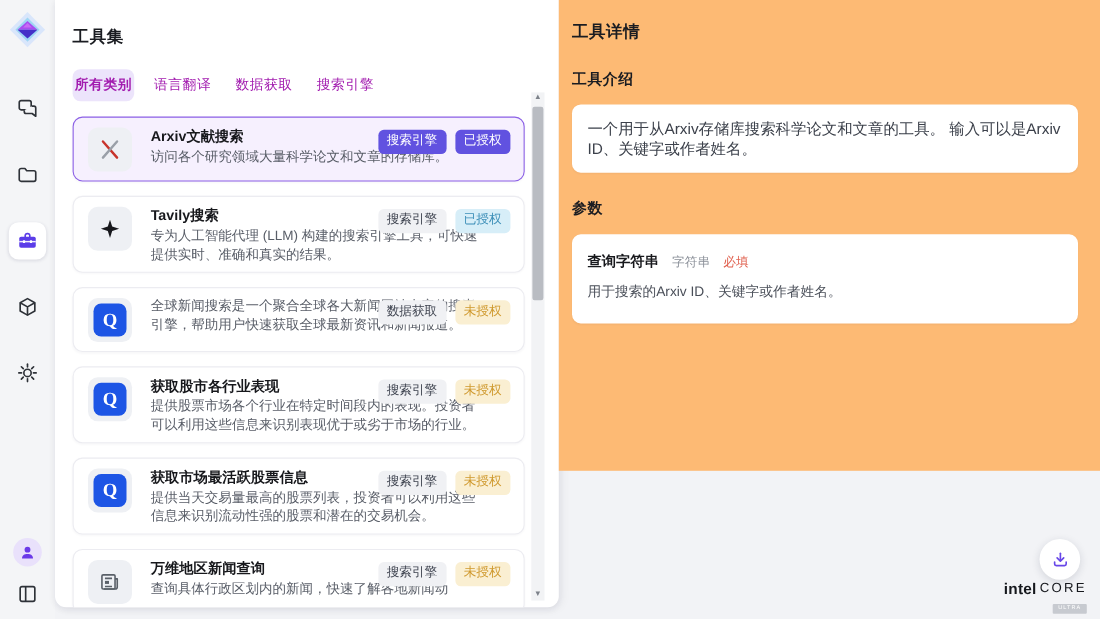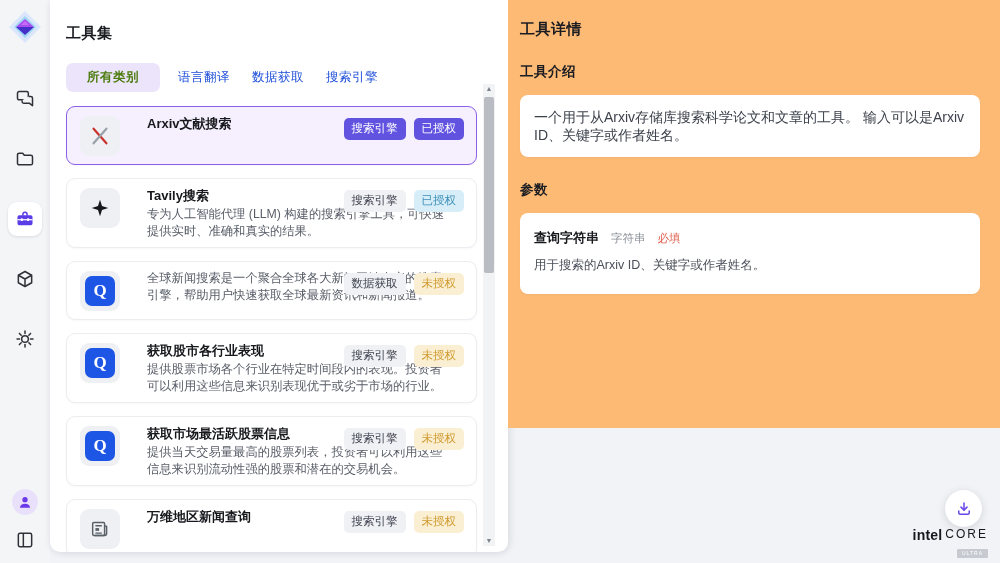--- a/index.html
+++ b/index.html
@@ -30,28 +30,28 @@
   
   .list-panel {
     position:absolute; left:50px; top:0; width:458px; height:552px;
     background:#ffffff; border-radius:0 0 10px 10px;
     box-shadow:2px 0 10px rgba(30,34,60,.07), 0 2px 6px rgba(30,34,60,.06);
     padding:24px 0 0 16px; overflow:hidden;
   }
   .list-title { font-size:15px; font-weight:700; letter-spacing:.5px; }
   .tabs { margin-top:20px; display:flex; align-items:center; gap:14px; }
   .tab {
-    border:none; background:transparent; font-size:12.5px; color:#1d4ed8;
+    border:none; background:transparent; font-size:12.5px; color:#a21caf;
     padding:6px 4px; border-radius:7px; cursor:pointer; letter-spacing:.5px;
   }
-  .tab.active { background:#ece4fb; color:#4d7c0f; padding:6px 21px; font-weight:600; }
+  .tab.active { background:#ece4fb; color:#a21caf; padding:6px 2px; font-weight:600; }
 
   .cards { margin-top:14px; width:411px; }
   .card {
-    position:relative; display:flex; gap:27px; padding:8px 13px;
+    position:relative; display:flex; gap:17px; padding:8px 13px;
     border:1px solid #ececf1; border-radius:9px; margin-bottom:13px;
     background:#ffffff; cursor:pointer; box-shadow:0 1px 2px rgba(30,34,60,.03);
   }
   .card.selected { background:#f6f0fe; border:1.5px solid #8b5fe6; }
   .card-icon {
     flex:0 0 40px; width:40px; height:40px; border-radius:9px; background:#eef0f4;
     display:flex; align-items:center; justify-content:center; margin-top:1px;
   }
   .q-badge {
     width:30px; height:30px; border-radius:7px; background:#1d55e5; color:#fff;
@@ -200,20 +200,21 @@
 
     <div class="card selected">
       <div class="card-icon">
         <svg width="22" height="22" viewBox="0 0 24 24" fill="none" stroke-linecap="round">
           <path d="M5 4l14 16" stroke="#c8342c" stroke-width="2.4"></path>
           <path d="M19 4L5 20" stroke="#9aa0a8" stroke-width="2.4"></path>
         </svg>
       </div>
       <div class="card-main">
         <div class="card-title">Arxiv文献搜索</div>
+        <div class="card-desc">访问各个研究领域大量科学论文和文章的存储库。</div>
       </div>
       <div class="card-tags">
         <span class="tag solid">搜索引擎</span>
         <span class="tag solid">已授权</span>
       </div>
     </div>
 
     <div class="card">
       <div class="card-icon">
         <svg width="20" height="20" viewBox="0 0 24 24" fill="#17181c">
@@ -276,20 +277,21 @@
         <svg width="22" height="22" viewBox="0 0 24 24" fill="none" stroke="#5a6068" stroke-width="1.6" stroke-linejoin="round">
           <rect x="4" y="5" width="13" height="14" rx="1.2"></rect>
           <path d="M17 9h2.2v8a2 2 0 0 1-2 2H6"></path>
           <line x1="7" y1="8.5" x2="14" y2="8.5"></line>
           <rect x="7" y="11" width="4" height="3" fill="#5a6068" stroke="none"></rect>
           <line x1="7" y1="16.5" x2="14" y2="16.5"></line>
         </svg>
       </div>
       <div class="card-main">
         <div class="card-title">万维地区新闻查询</div>
+        <div class="card-desc">查询具体行政区划内的新闻，快速了解各地新闻动</div>
       </div>
       <div class="card-tags">
         <span class="tag gray">搜索引擎</span>
         <span class="tag yellow">未授权</span>
       </div>
     </div>
 
   </div>
 
   <div class="scrollbar">

